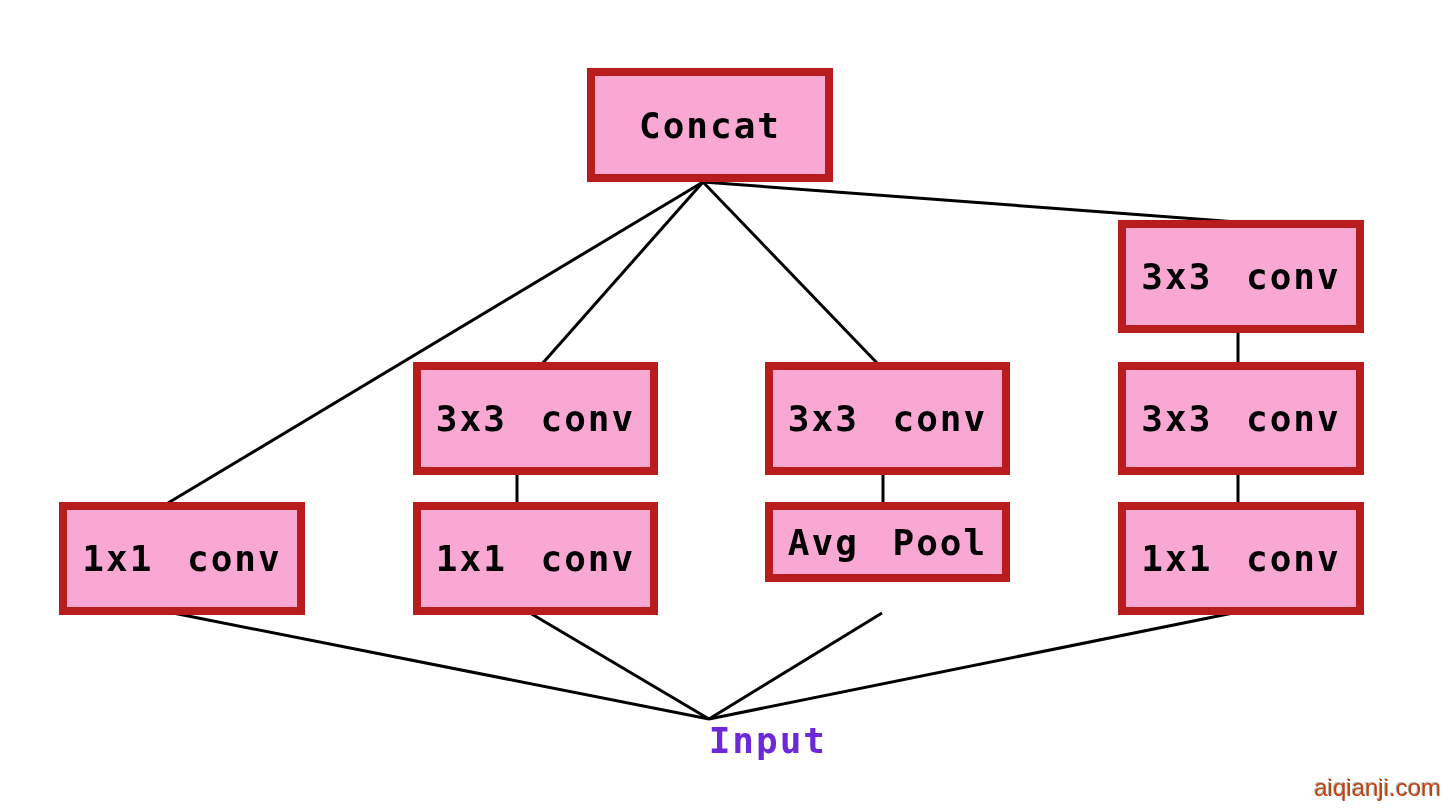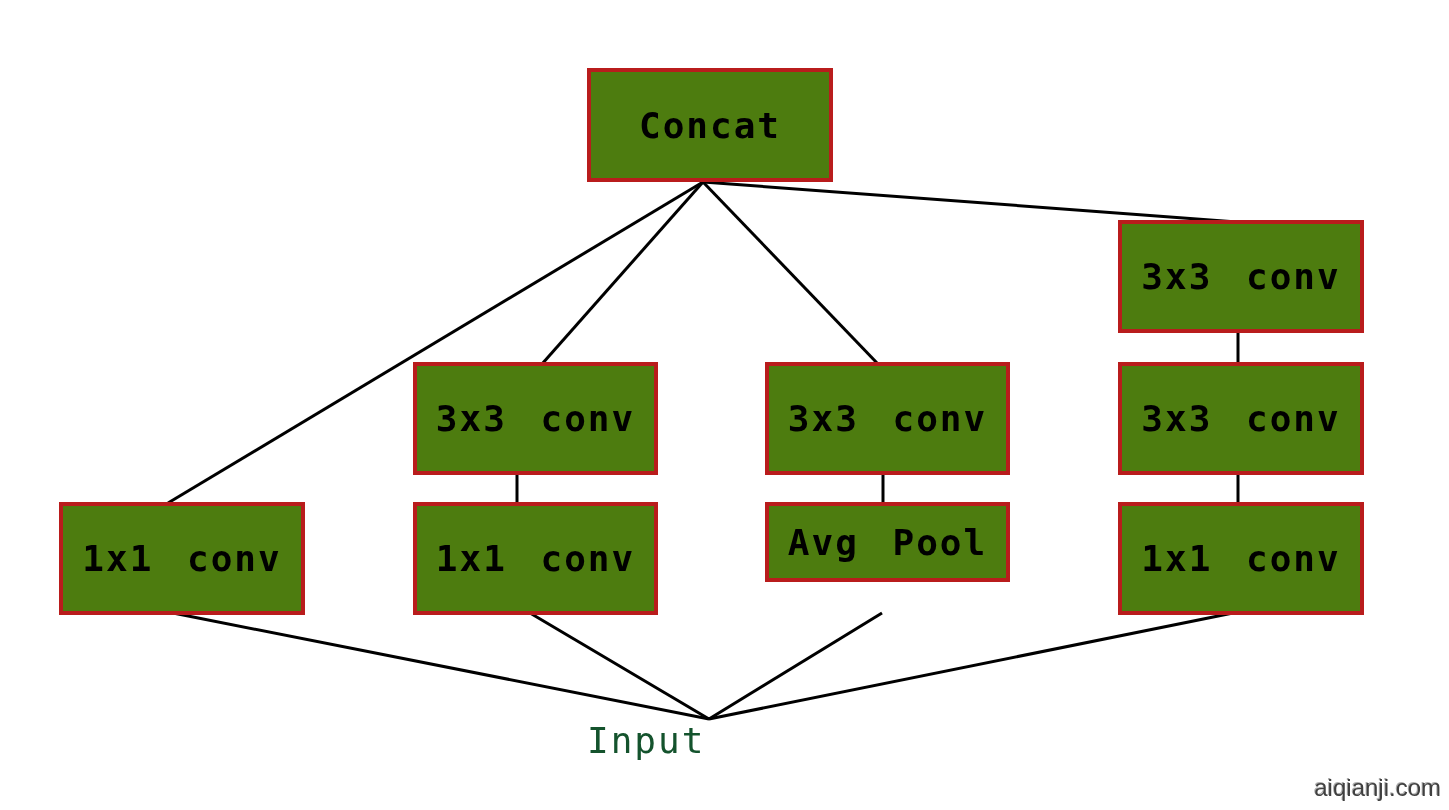--- a/index.html
+++ b/index.html
@@ -22,50 +22,50 @@
     width: 1449px;
     height: 810px;
   }
   #edge-layer line {
     stroke: #000000;
     stroke-width: 3;
   }
   .node-box {
     position: absolute;
     box-sizing: border-box;
-    background: #4d7c0f;
-    border: 4px solid #b91c1c;
+    background: #f9a8d4;
+    border: 8px solid #b91c1c;
     display: flex;
     align-items: center;
     justify-content: center;
     font-weight: bold;
     font-size: 36px;
     letter-spacing: 2px;
     word-spacing: 10px;
     color: #000000;
     white-space: nowrap;
   }
   .floor-label {
     position: absolute;
     left: 587px;
     top: 720px;
     width: 240px;
-    text-align: left;
-    font-weight: normal;
+    text-align: right;
+    font-weight: bold;
     font-size: 36px;
     letter-spacing: 2px;
-    color: #14532d;
+    color: #6d28d9;
   }
   .watermark {
     position: absolute;
     right: 8px;
     bottom: 8px;
     font-family: "Liberation Sans", sans-serif;
     font-size: 24px;
-    color: #404040;
+    color: #c2410c;
     text-shadow: 1px 1px 0 #ffffff, -1px -1px 0 #aeaeae;
   }
 </style>
 </head>
 <body>
 
 <div id="stage">
 
   <svg id="edge-layer" viewBox="0 0 1449 810" xmlns="http://www.w3.org/2000/svg">
 

